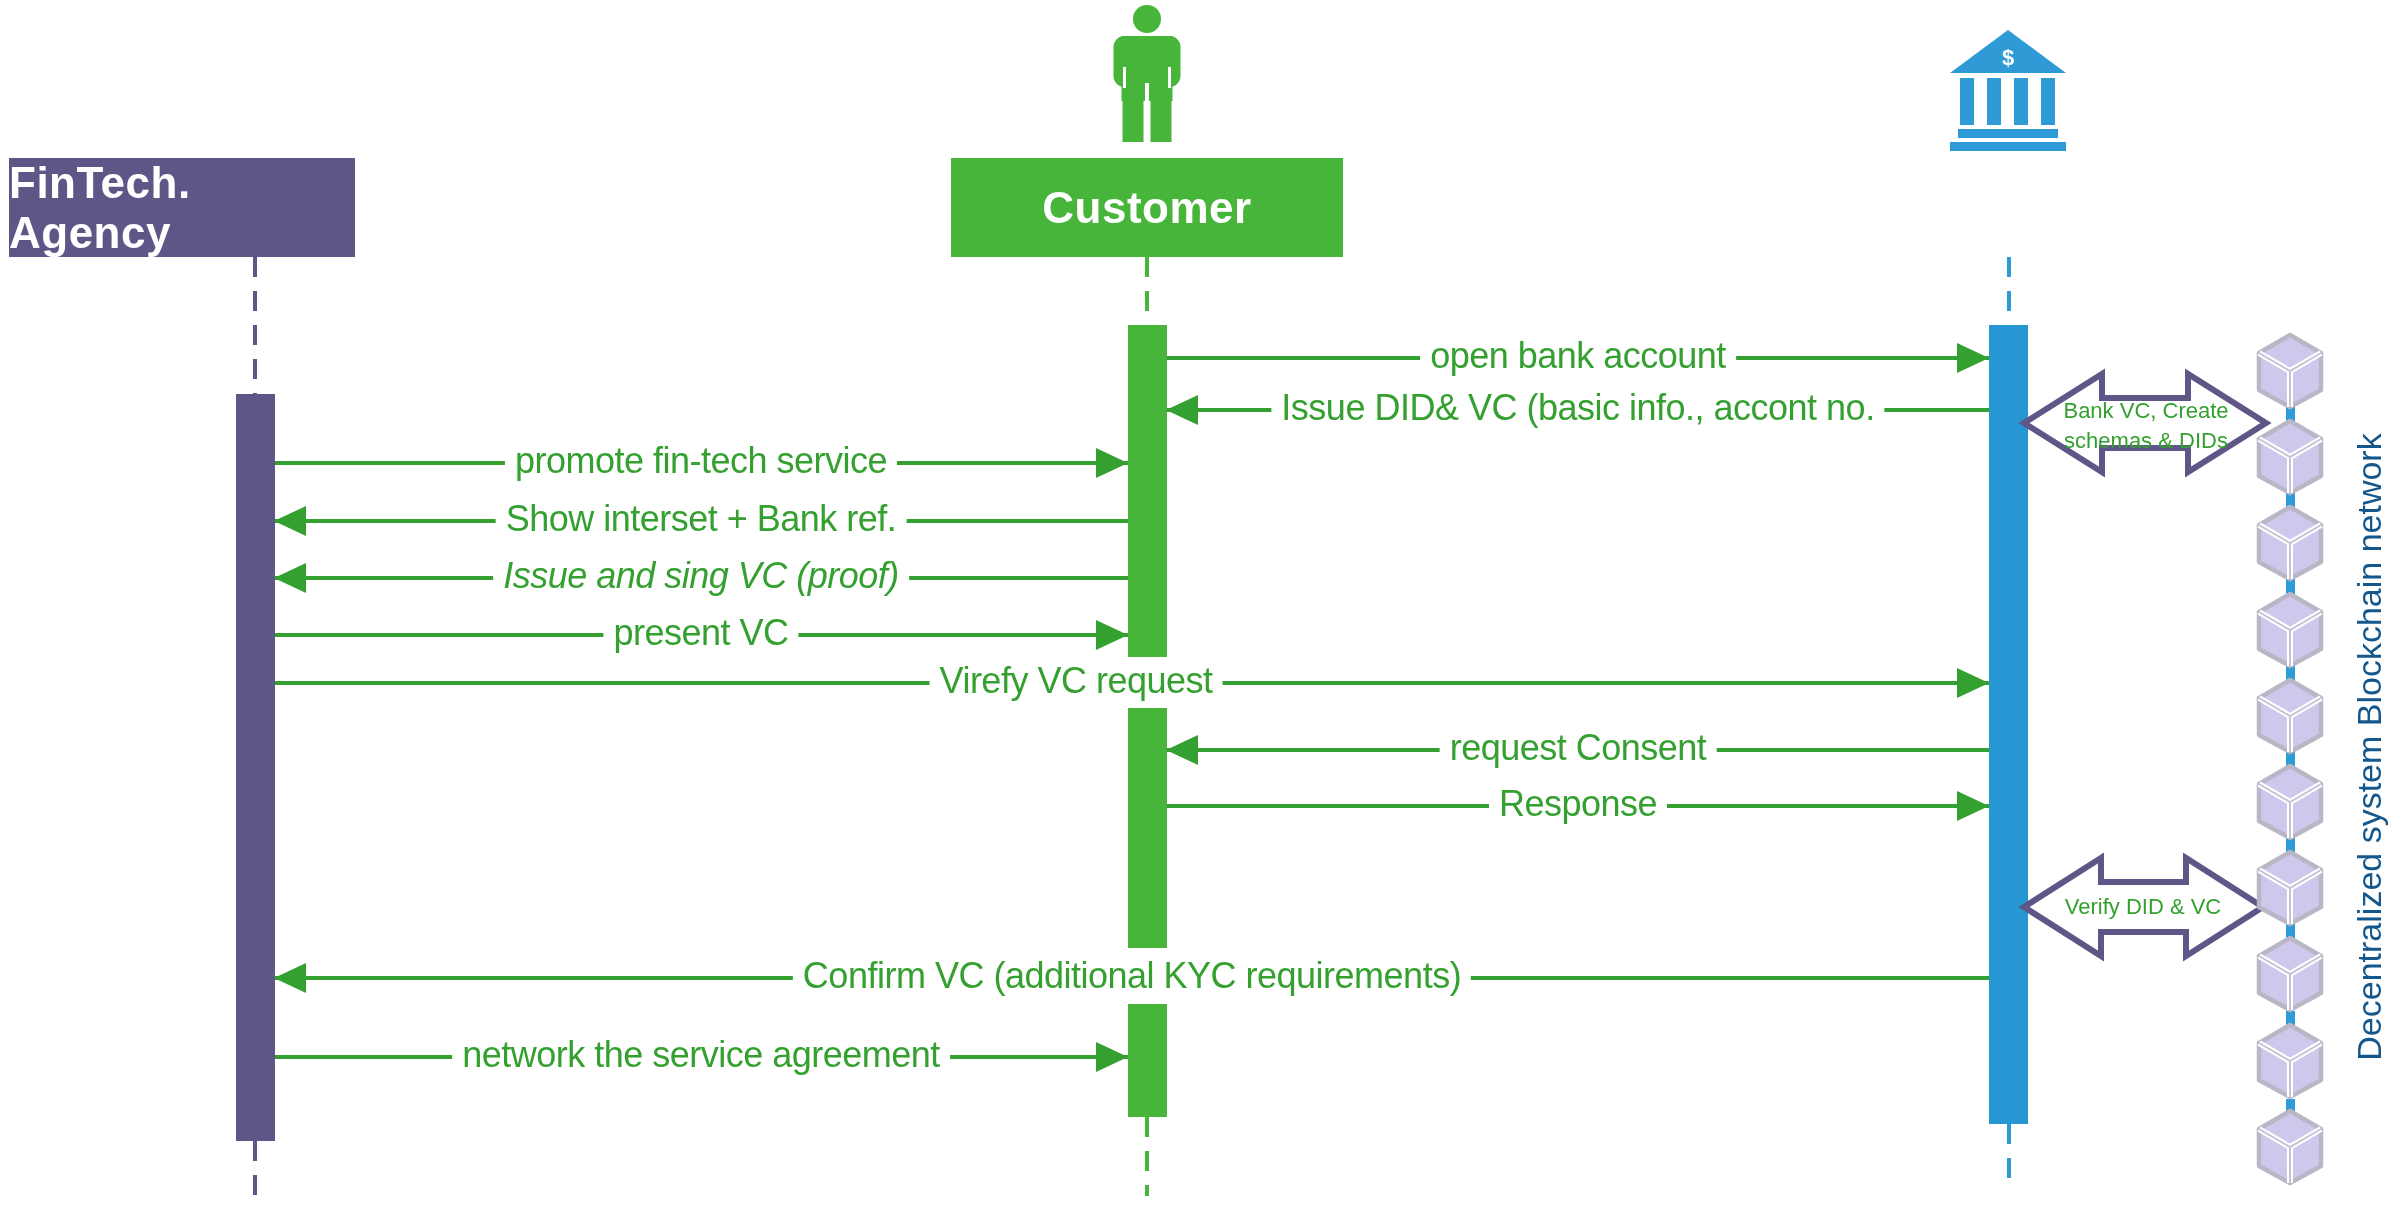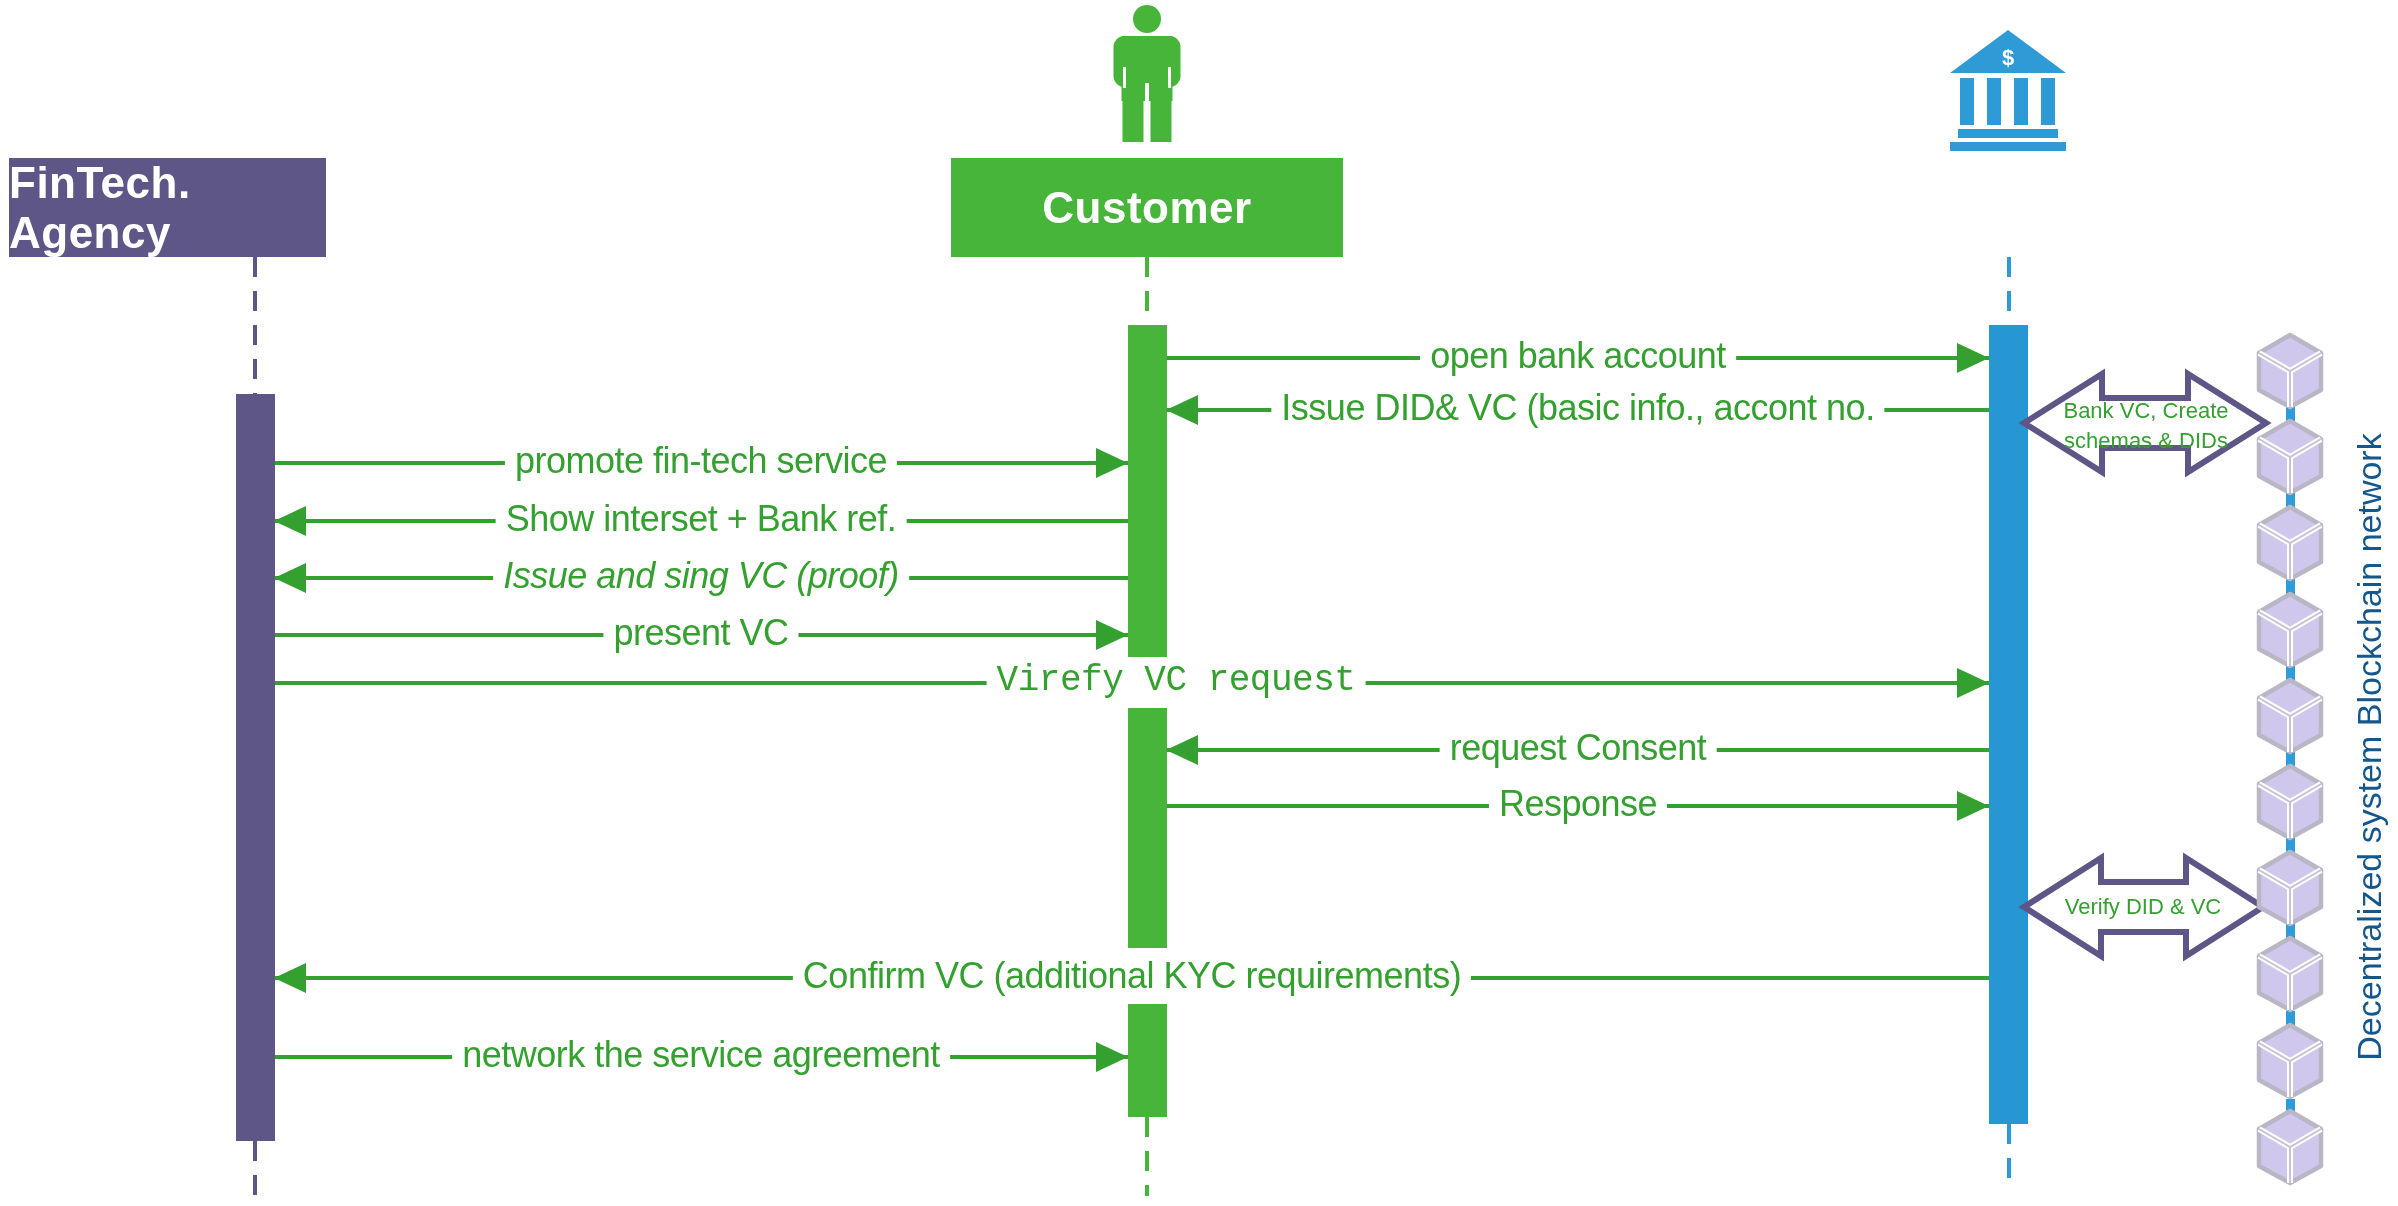--- a/index.html
+++ b/index.html
@@ -45,21 +45,21 @@
   
   .ann-svg{position:absolute;overflow:visible;}
   .ann-label{position:absolute;text-align:center;color:var(--green_line);font-size:22px;line-height:30px;
              white-space:nowrap;}
 </style>
 </head>
 <body>
 
 <div class="stage">
 
-  <div class="hbox purple" style="left:9px;top:158px;width:317px;">
+  <div class="hbox purple" style="left:9px;top:158px;width:346px;">
     <span>FinTech. Agency</span>
   </div>
   <div class="hbox green" style="left:951px;top:158px;width:392px;text-align:right;">
     <span>Customer</span>
   </div>
 
   <svg class="icon" style="position:absolute;left:1112px;top:5px;" width="70" height="140" viewBox="0 0 67 140">
     <g fill="#47b43a">
       <circle cx="33.5" cy="14" r="14"></circle>
       <rect x="0" y="31" width="67" height="51" rx="11"></rect>
@@ -132,21 +132,21 @@
 
   <div>
     <div class="mline" style="left:275px;top:633px;width:853px;"></div>
     <div class="mhead-r" style="left:1096px;top:620px;"></div>
     <div class="mlabel" style="left:701px;top:611px;">present VC</div>
   </div>
 
   <div>
     <div class="mline" style="left:275px;top:681px;width:1714px;"></div>
     <div class="mhead-r" style="left:1957px;top:668px;"></div>
-    <div class="mlabel" style="left:1176px;top:659px;font-family:Liberation Mono, monospace;">Virefy VC request</div>
+    <div class="mlabel" style="left:1076px;top:659px;">Virefy VC request</div>
   </div>
 
   <div>
     <div class="mline" style="left:1167px;top:748px;width:822px;"></div>
     <div class="mhead-l" style="left:1166px;top:735px;"></div>
     <div class="mlabel" style="left:1578px;top:726px;">request Consent</div>
   </div>
 
   <div>
     <div class="mline" style="left:1167px;top:804px;width:822px;"></div>

